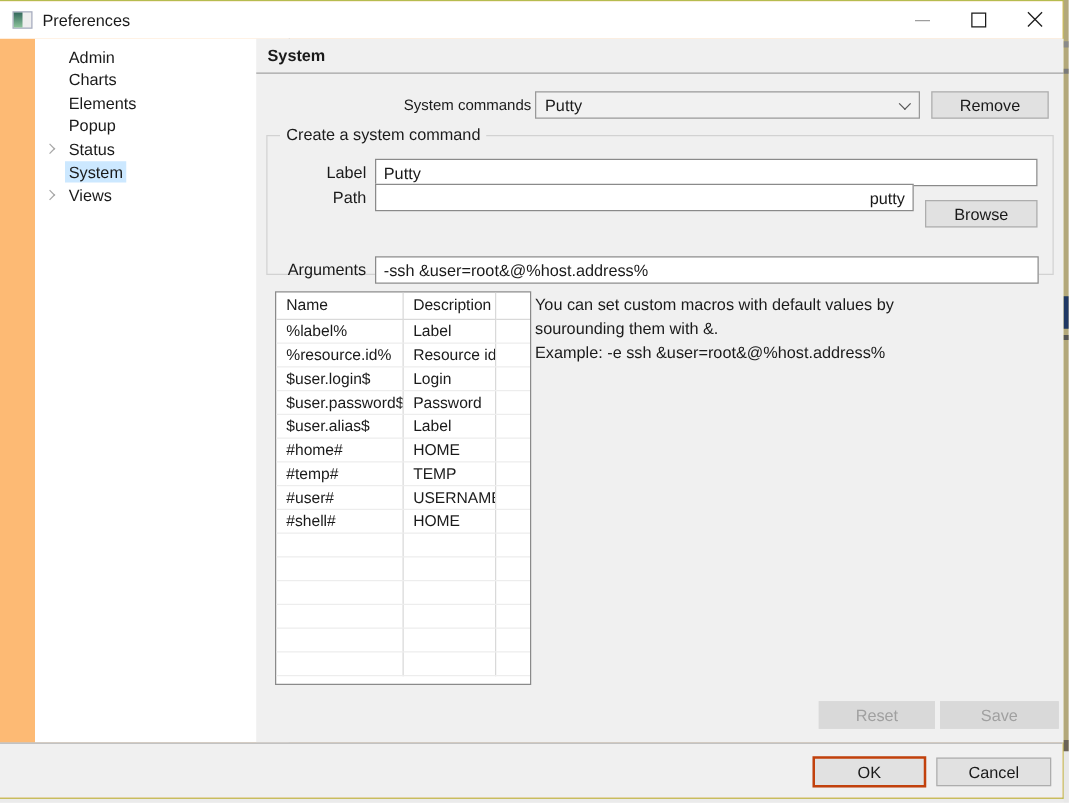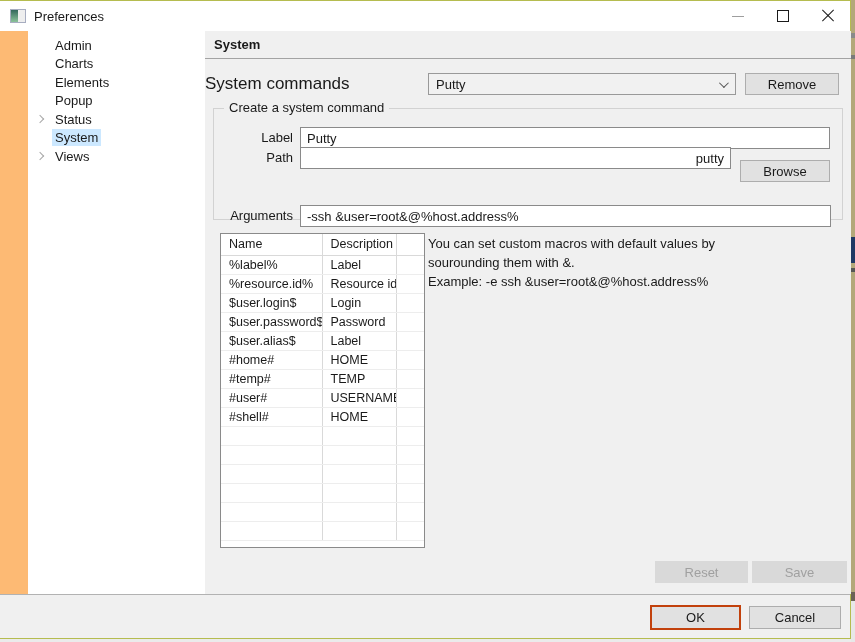--- a/index.html
+++ b/index.html
@@ -52,21 +52,21 @@
   .tree-label { padding:1px 3px; }
   .tree-label.selected { background:#cce8ff; }
 
   
   .main { position:absolute; left:205px; top:30px; width:646px; height:563px; background:#f0f0f0; }
   .main-header {
     height:28px; border-bottom:1px solid #a3a3a3;
     display:flex; align-items:center; padding-left:9px;
     font-weight:bold; font-size:13px;
   }
-  .syscmd-label { position:absolute; top:42px; left:0; width:220px; height:22px; line-height:22px; text-align:left; font-size:17px; }
+  .syscmd-label { position:absolute; top:42px; left:0; width:220px; height:22px; line-height:22px; text-align:right; font-size:12px; }
   .combobox {
     position:absolute; top:42px; left:223px; width:308px; height:22px;
     background:#f1f1f1; border:1px solid #999;
     display:flex; align-items:center; justify-content:space-between;
     padding:0 9px 0 7px; font-size:13px; cursor:default;
   }
   .combo-chevron {
     width:7px; height:7px; border-right:1px solid #555; border-bottom:1px solid #555;
     transform:rotate(45deg) translateY(-2px);
   }

